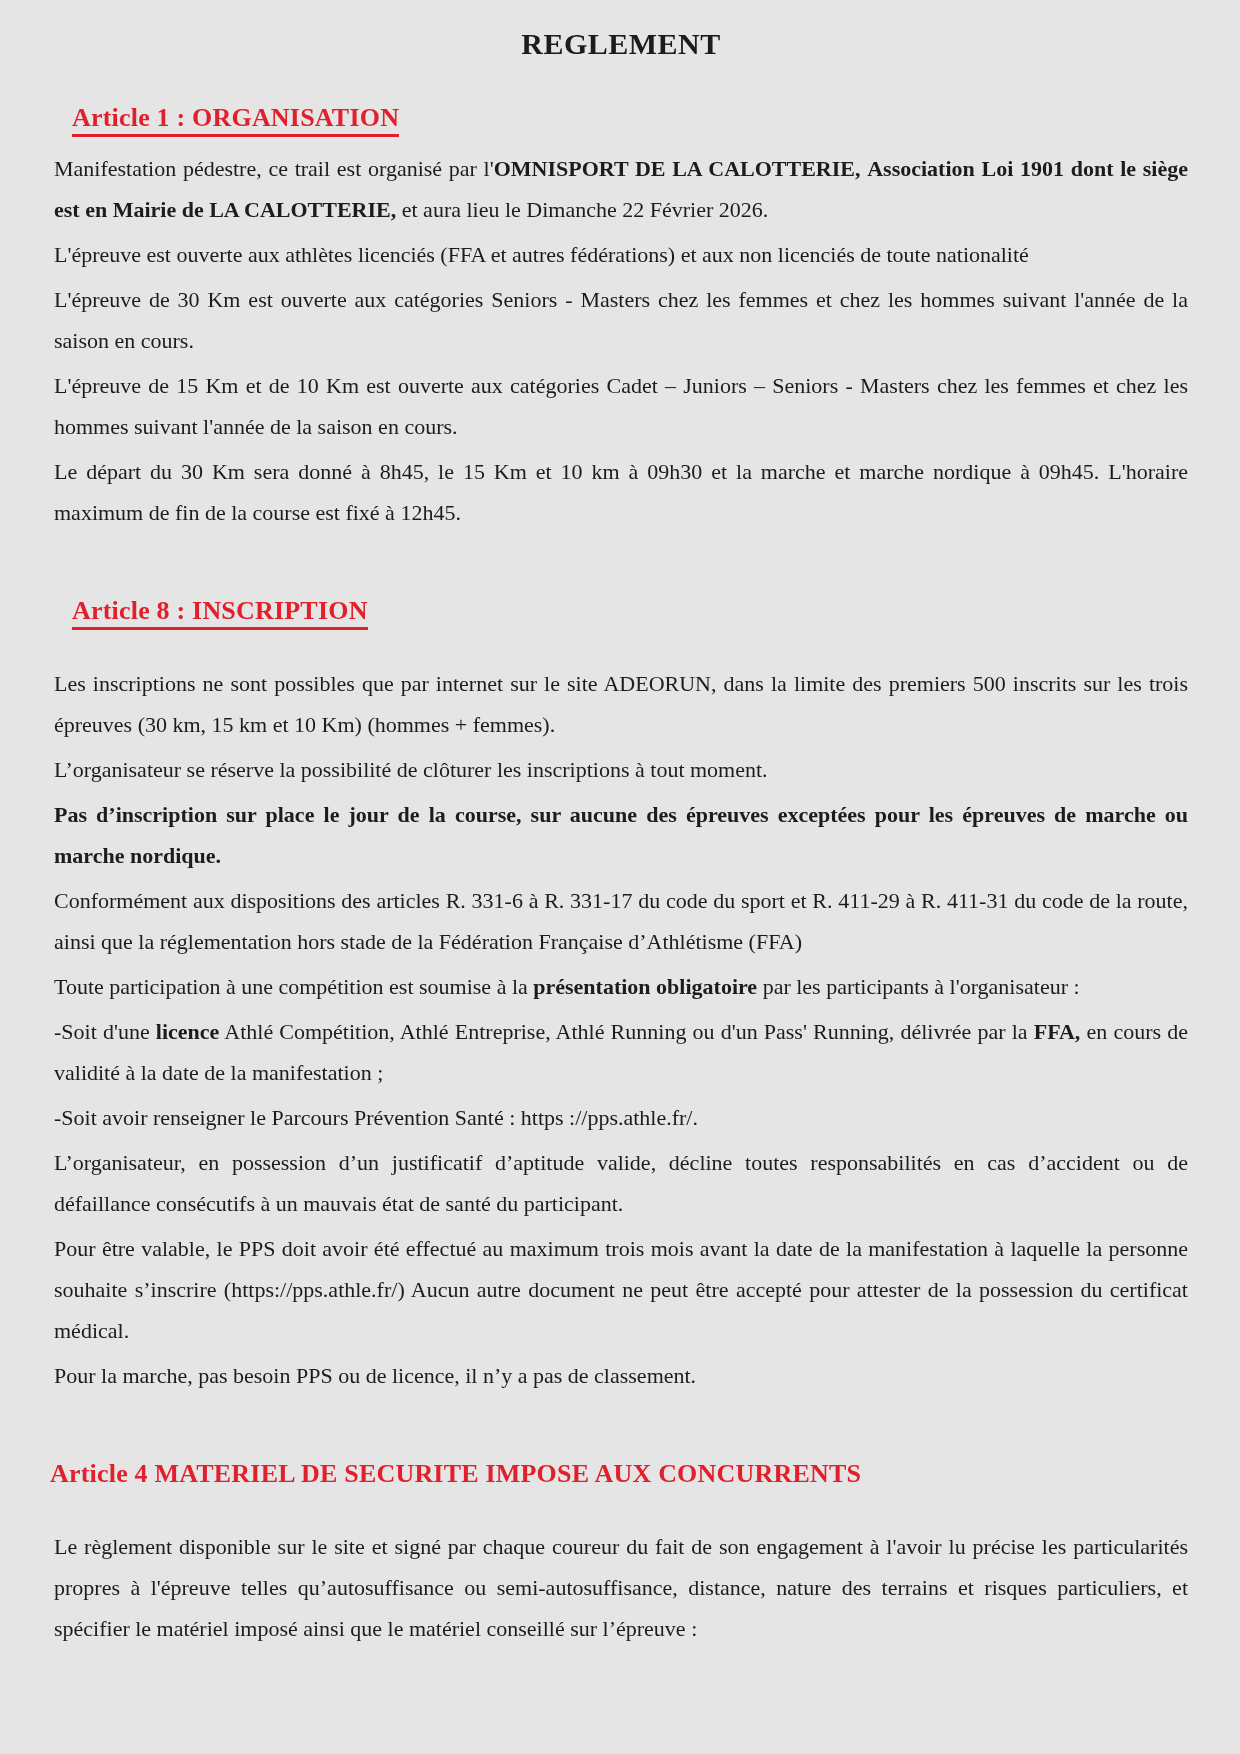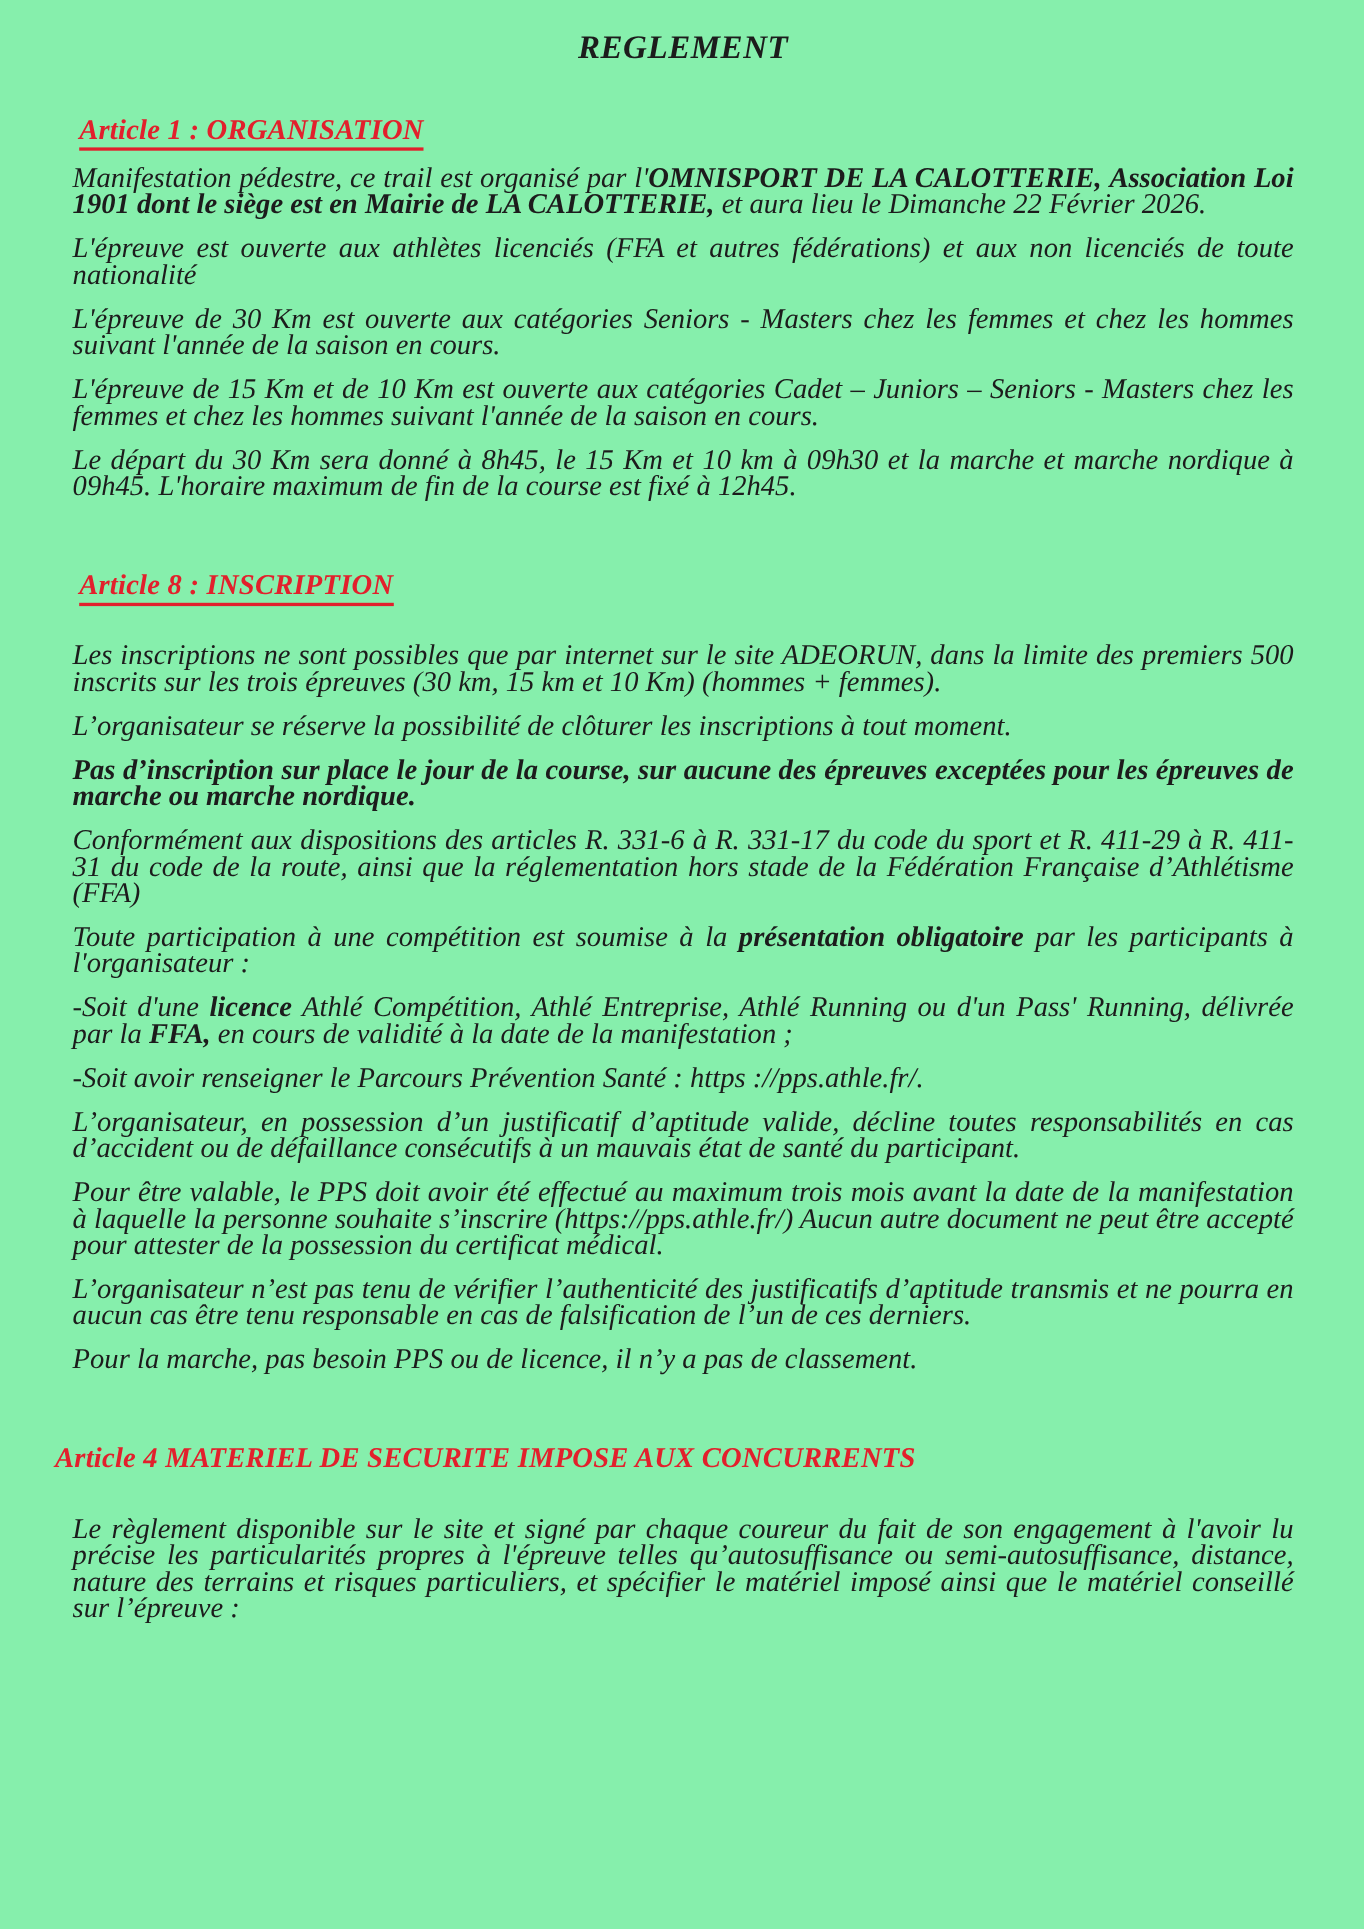--- a/index.html
+++ b/index.html
@@ -36,34 +36,34 @@
   .section:first-of-type h2.article-heading {
     margin-top: 40px;
     margin-bottom: 14px;
   }
   .section h2.article-heading .hd-text.u {
     border-bottom: 3px solid currentColor;
     padding-bottom: 2px;
     margin-left: 22px;
   }
   .section p.doc-paragraph {
-    margin: 16px;
-    font-size: 26px;
-    line-height: 24px;
+    margin: 4px;
+    font-size: 22px;
+    line-height: 41px;
     text-align: justify;
     text-justify: inter-word;
   }
   .section p.doc-paragraph b {
     font-weight: bold;
   }
 </style>
 </head>
 <body>
 
-<main class="page" style="background: #86efac; color: rgb(28, 28, 28); font-style: italic;">
+<main class="page" style="background: #e5e5e5; color: rgb(28, 28, 28);">
   <h1 class="doc-title">REGLEMENT</h1>
   <div id="doc-sections">
       <section class="section">
         <h2 class="article-heading" style="color: rgb(226, 32, 44);"><span class="hd-text u">Article 1 : ORGANISATION</span></h2>
         <p class="doc-paragraph"><span>Manifestation pédestre, ce trail est organisé par l'</span><b>OMNISPORT DE LA CALOTTERIE,</b><span> </span><b>Association Loi 1901 dont le siège est en Mairie de LA CALOTTERIE,</b><span> et aura lieu le Dimanche 22 Février 2026.</span></p>
         <p class="doc-paragraph"><span>L'épreuve est ouverte aux athlètes licenciés (FFA et autres fédérations) et aux non licenciés de toute nationalité</span></p>
         <p class="doc-paragraph"><span>L'épreuve de 30 Km est ouverte aux catégories Seniors - Masters chez les femmes et chez les hommes suivant l'année de la saison en cours.</span></p>
         <p class="doc-paragraph"><span>L'épreuve de 15 Km et de 10 Km est ouverte aux catégories Cadet – Juniors – Seniors - Masters chez les femmes et chez les hommes suivant l'année de la saison en cours.</span></p>
         <p class="doc-paragraph"><span>Le départ du 30 Km sera donné à 8h45, le 15 Km et 10 km à 09h30 et la marche et marche nordique à 09h45. L'horaire maximum de fin de la course est fixé à 12h45.</span></p>
       </section>
@@ -73,21 +73,20 @@
         <p class="doc-paragraph"><span>L’organisateur se réserve la possibilité de clôturer les inscriptions à tout moment.</span></p>
         <p class="doc-paragraph"><b>Pas d’inscription sur place le jour de la course, sur aucune des épreuves exceptées pour les épreuves de marche ou marche nordique.</b></p>
       </section>
       <section class="section">
         <p class="doc-paragraph"><span>Conformément aux dispositions des articles R. 331-6 à R. 331-17 du code du sport et R. 411-29 à R. 411-31 du code de la route, ainsi que la réglementation hors stade de la Fédération Française d’Athlétisme (FFA)</span></p>
         <p class="doc-paragraph"><span>Toute participation à une compétition est soumise à la </span><b>présentation obligatoire</b><span> par les participants à l'organisateur :</span></p>
         <p class="doc-paragraph"><span>-Soit d'une </span><b>licence</b><span> Athlé Compétition, Athlé Entreprise, Athlé Running ou d'un Pass' Running, délivrée par la </span><b>FFA,</b><span> en cours de validité à la date de la manifestation ;</span></p>
         <p class="doc-paragraph"><span>-Soit avoir renseigner le Parcours Prévention Santé : https ://pps.athle.fr/.</span></p>
         <p class="doc-paragraph"><span>L’organisateur, en possession d’un justificatif d’aptitude valide, décline toutes responsabilités en cas d’accident ou de défaillance consécutifs à un mauvais état de santé du participant.</span></p>
         <p class="doc-paragraph"><span>Pour être valable, le PPS doit avoir été effectué au maximum trois mois avant la date de la manifestation à laquelle la personne souhaite s’inscrire (https://pps.athle.fr/) Aucun autre document ne peut être accepté pour attester de la possession du certificat médical.</span></p>
-        <p class="doc-paragraph"><span>L’organisateur n’est pas tenu de vérifier l’authenticité des justificatifs d’aptitude transmis et ne pourra en aucun cas être tenu responsable en cas de falsification de l’un de ces derniers.</span></p>
         <p class="doc-paragraph"><span>Pour la marche, pas besoin PPS ou de licence, il n’y a pas de classement.</span></p>
       </section>
       <section class="section">
         <h2 class="article-heading" style="color: rgb(226, 32, 44);"><span class="hd-text">Article 4 MATERIEL DE SECURITE IMPOSE AUX CONCURRENTS</span></h2>
         <p class="doc-paragraph"><span>Le règlement disponible sur le site et signé par chaque coureur du fait de son engagement à l'avoir lu précise les particularités propres à l'épreuve telles qu’autosuffisance ou semi-autosuffisance, distance, nature des terrains et risques particuliers, et spécifier le matériel imposé ainsi que le matériel conseillé sur l’épreuve :</span></p>
       </section>
     </div>
 </main>
 
 </body></html>

